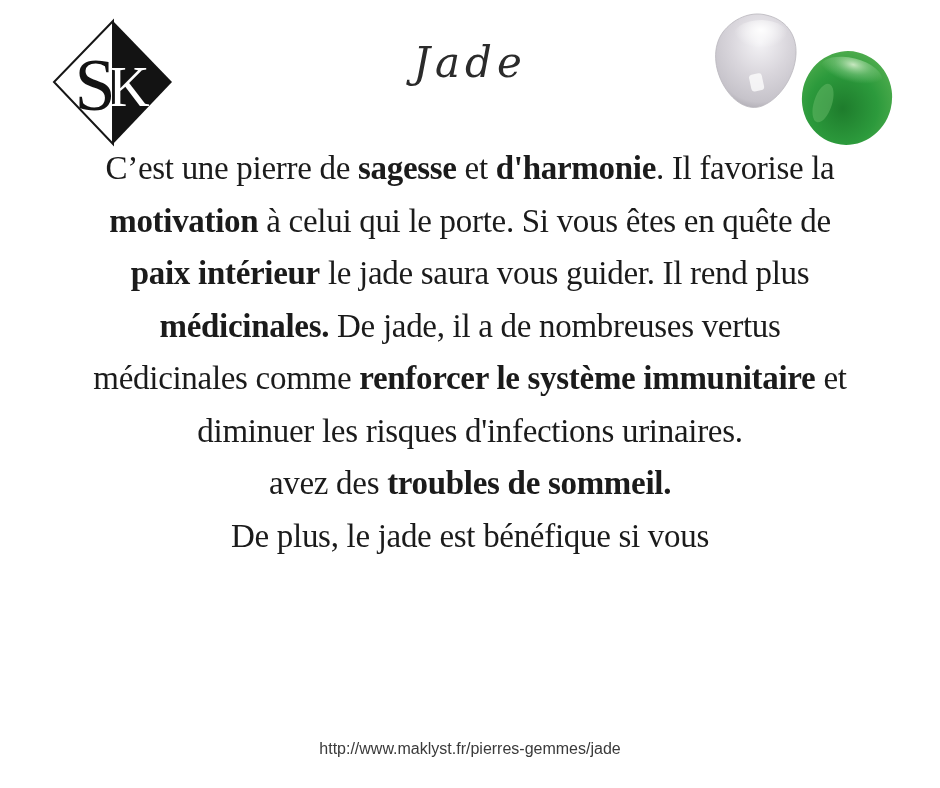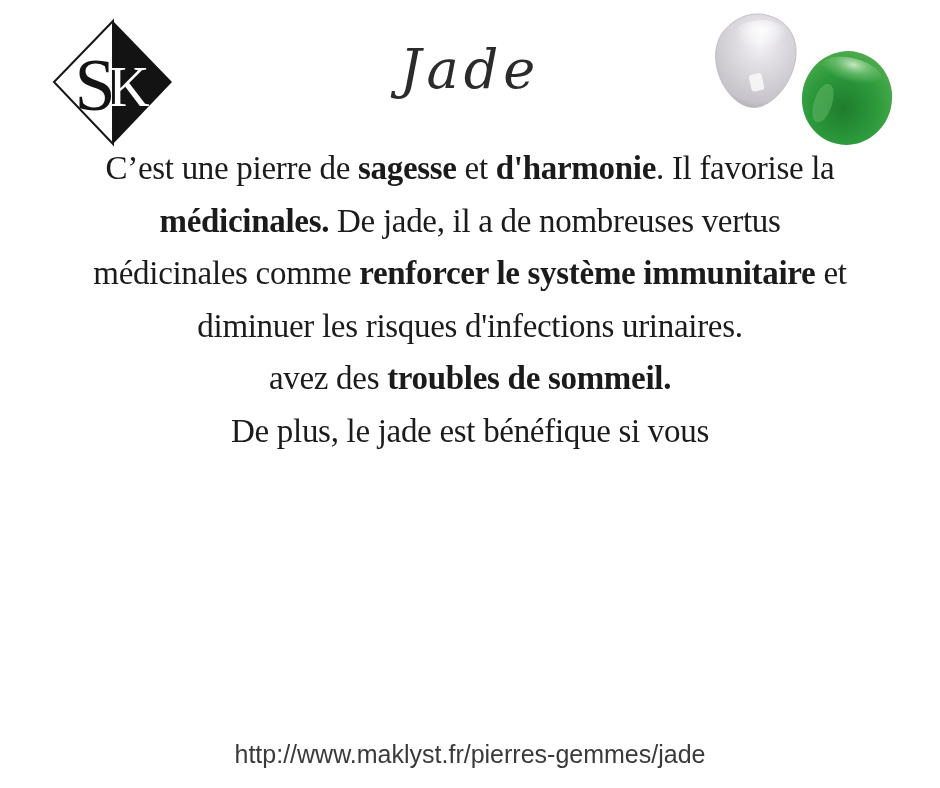--- a/index.html
+++ b/index.html
@@ -21,21 +21,21 @@
     height: 132px;
   }
   .page-title {
     position: absolute;
     left: 0;
     right: 0;
     top: 38px;
     text-align: center;
     font-family: "DejaVu Serif", serif;
     font-style: italic;
-    font-size: 54px;
+    font-size: 42px;
     letter-spacing: 5px;
     color: #2b2b2b;
   }
   .stone { position: absolute; }
   .stone-white { left: 706px; top: 12px; width: 100px; height: 100px; }
   .stone-green { left: 793px; top: 48px; width: 108px; height: 100px; }
 
   
   .body-text {
     position: absolute;
@@ -56,21 +56,21 @@
   .text-line .bold { font-weight: 700; }
 
   
   .footer-url {
     position: absolute;
     left: 0;
     right: 0;
     top: 740px;
     text-align: center;
     font-family: "Liberation Sans", sans-serif;
-    font-size: 25px;
+    font-size: 16px;
     color: #3a3a3a;
   }
 </style>
 </head>
 <body>
 
 <div class="canvas">
 
   <div class="logo">
     <svg viewBox="0 0 130 130" width="130" height="132">
@@ -119,20 +119,22 @@
         </radialGradient>
       </defs>
       <ellipse cx="54" cy="50" rx="45" ry="47" transform="rotate(14 54 50)" fill="url(#gBase)"></ellipse>
       <ellipse cx="58" cy="26" rx="32" ry="16" transform="rotate(14 58 26)" fill="url(#gHi)"></ellipse>
       <ellipse cx="30" cy="55" rx="9" ry="20" transform="rotate(18 30 55)" fill="#6fbf6f" opacity="0.45"></ellipse>
     </svg>
   </div>
 
   <div class="body-text">
       <div class="text-line"><span>C’est une pierre de </span><span class="bold">sagesse</span><span> et </span><span class="bold">d'harmonie</span><span>. Il favorise la</span></div>
+      <div class="text-line"><span class="bold">motivation</span><span> à celui qui le porte. Si vous êtes en quête de</span></div>
+      <div class="text-line"><span class="bold">paix intérieur</span><span> le jade saura vous guider. Il rend plus</span></div>
       <div class="text-line"><span class="bold">médicinales.</span><span> De jade, il a de nombreuses vertus</span></div>
       <div class="text-line"><span>médicinales comme </span><span class="bold">renforcer le système immunitaire</span><span> et</span></div>
       <div class="text-line"><span>diminuer les risques d'infections urinaires.</span></div>
       <div class="text-line"><span>avez des </span><span class="bold">troubles de sommeil.</span></div>
       <div class="text-line"><span>De plus, le jade est bénéfique si vous</span></div>
     </div>
 
   <div class="footer-url">http://www.maklyst.fr/pierres-gemmes/jade</div>
 
 </div>

